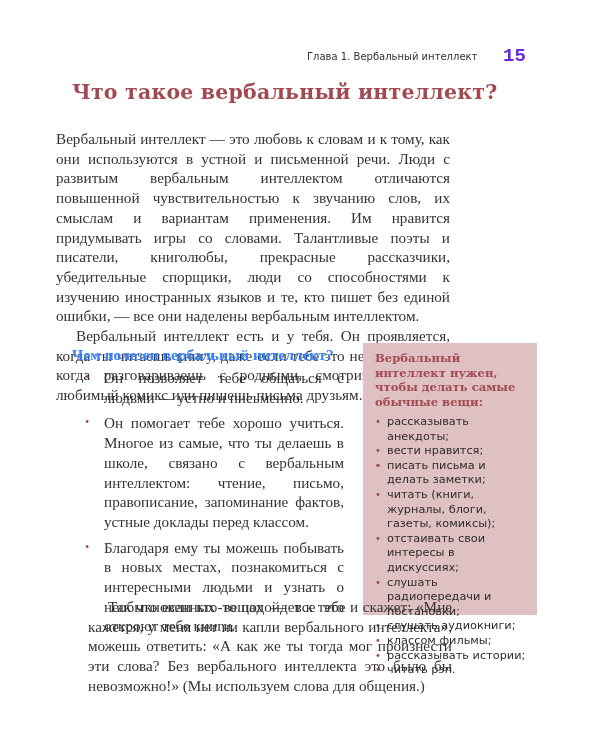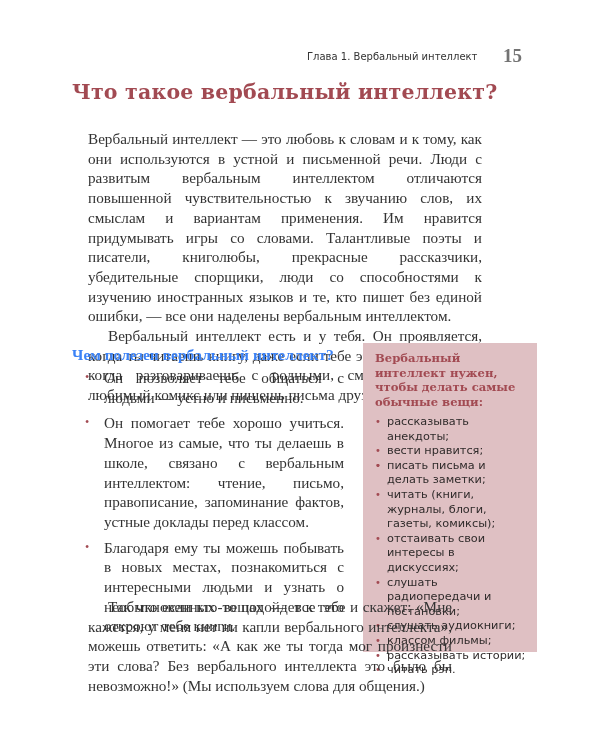--- a/index.html
+++ b/index.html
@@ -6,46 +6,46 @@
   body {
     width: 600px; height: 750px; background: #ffffff; position: relative; overflow: hidden;
     color: #2b2b2b;
   }
   .running-head {
     position: absolute; left: 307px; top: 51px;
     font-family: "DejaVu Sans", sans-serif; font-size: 10px; color: #333;
   }
   .page-num {
     position: absolute; left: 503px; top: 45px;
-    font-family: Liberation Serif, serif; font-weight: bold; font-size: 19px; color: #737373;
+    font-family: Liberation Mono, monospace; font-weight: bold; font-size: 19px; color: #6d28d9;
   }
   .title {
     position: absolute; left: 72px; top: 80px;
     font-family: "DejaVu Serif", serif; font-weight: bold; font-size: 20.5px; color: #a24a52;
     letter-spacing: 0.2px;
     text-align: right;
   }
   .body-text {
     font-family: "Liberation Serif", serif; font-size: 15.2px; line-height: 19.7px; color: #333;
     text-align: justify;
   }
-  .intro { position: absolute; left: 88px; top: 129px; width: 394px; }
+  .intro { position: absolute; left: 56px; top: 129px; width: 394px; }
   .intro p { margin: 0; }
   .intro p.indent { text-indent: 20px; }
   .sub-title {
     position: absolute; left: 72px; top: 346px;
     font-family: "Liberation Serif", serif; font-weight: bold; font-size: 15.5px; color: #3b82f6;
   }
   .benefits { position: absolute; left: 84px; top: 368px; width: 260px; margin: 0; padding: 0; list-style: none; }
   .benefits li { position: relative; padding-left: 20px; margin-bottom: 6px; }
   .benefits li .bullet {
     position: absolute; left: 1px; top: 0; color: #a24a52; font-size: 12px;
   }
   .sidebar-box {
-    position: absolute; left: 363px; top: 343px; width: 174px; height: 309px;
+    position: absolute; left: 363px; top: 343px; width: 174px; height: 272px;
     background: #dfc0c3; box-sizing: border-box; padding: 8px 10px 0 12px;
   }
   .sidebar-title {
     font-family: "DejaVu Serif", serif; font-weight: bold; font-size: 11.6px; line-height: 14.5px;
     color: #a24a52; margin-bottom: 6px;
   }
   .sidebar-list { list-style: none; margin: 0; padding: 0; }
   .sidebar-list li {
     position: relative; padding-left: 12px;
     font-family: "DejaVu Sans", sans-serif; font-size: 11.3px; line-height: 14.6px; color: #2f2a2a;

